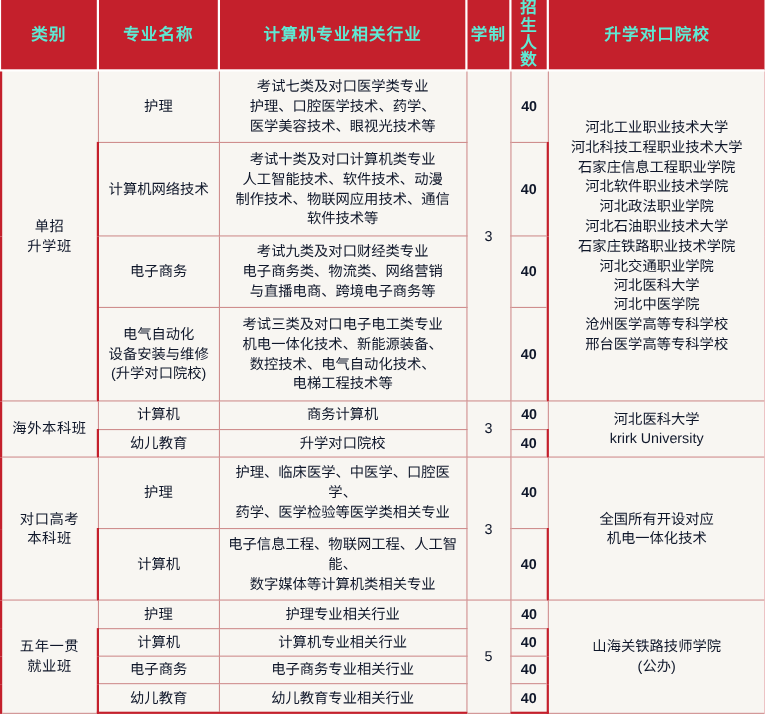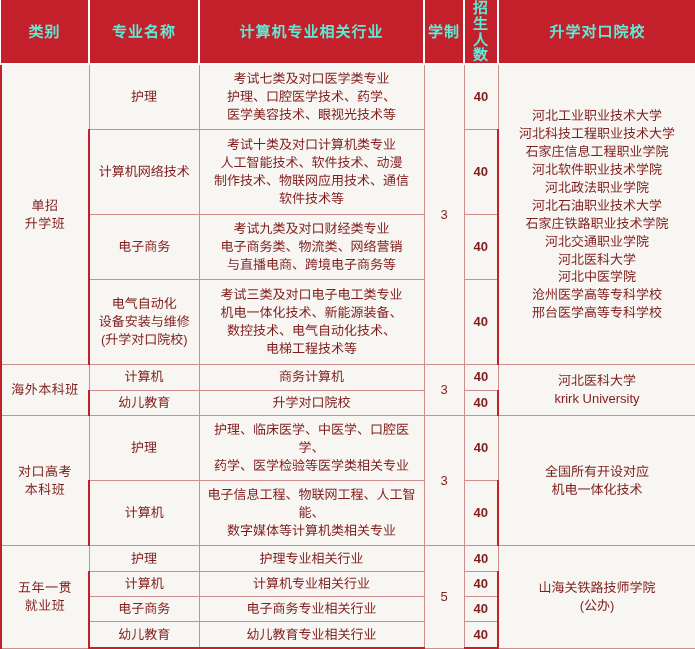--- a/index.html
+++ b/index.html
@@ -46,21 +46,21 @@
   #admissions-table tbody td {
     background: #f8f6f2;
     border: 1px solid #c9araba;
     border: 1px solid #cf8e8e;
     text-align: center;
     vertical-align: middle;
     font-size: 13px;
     line-height: 1.38;
     padding: 2px 3px;
     white-space: pre-line;
-    color: #7f1d1d;
+    color: #0f172a;
   }
 
   td.cat {
     font-size: 14px;
     line-height: 1.5;
     letter-spacing: 0.5px;
   }
   td.major { font-size: 13.5px; line-height: 1.35; }
   td.dir   { font-size: 13.5px; line-height: 1.42; }
   td.years { font-size: 14px; }

